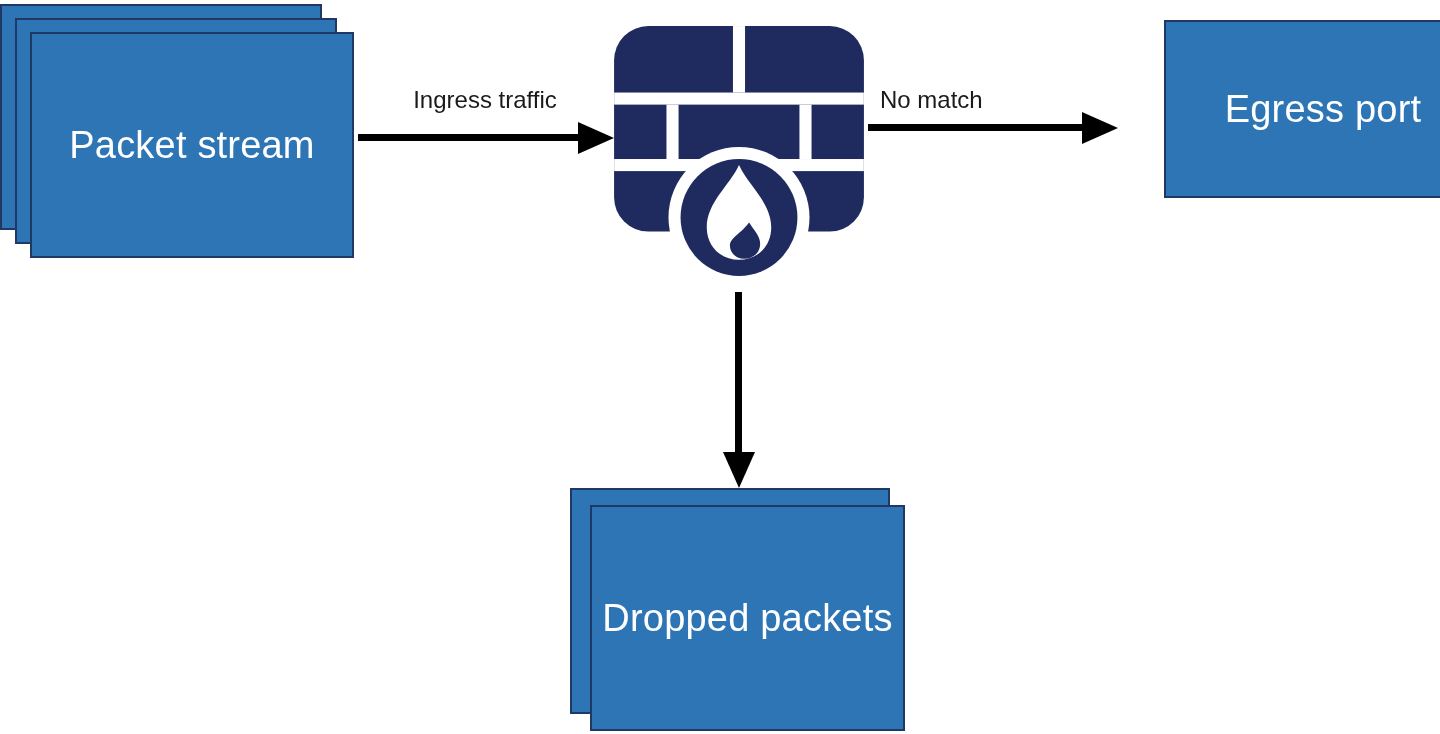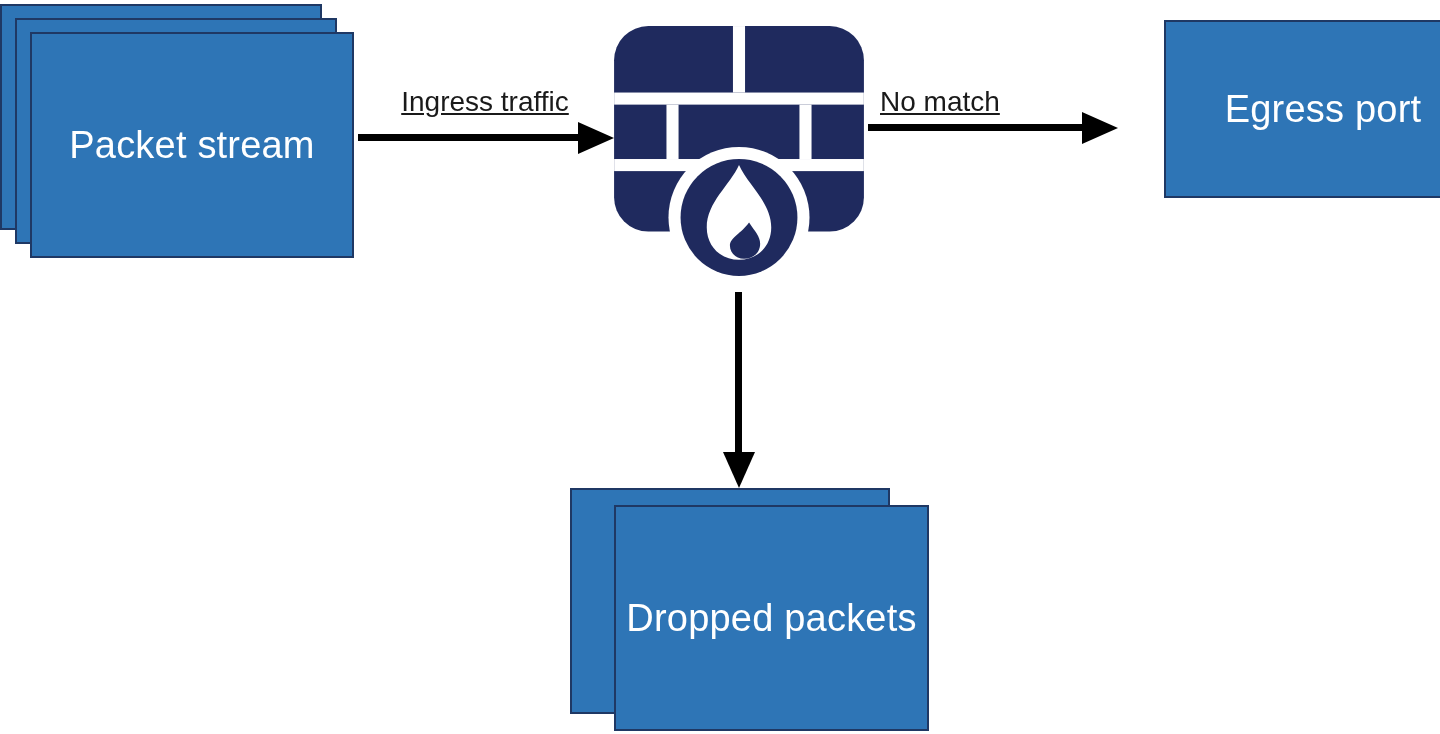--- a/index.html
+++ b/index.html
@@ -34,22 +34,21 @@
     display:flex;
     align-items:center;
     justify-content:center;
     color:var(--box-text);
     font-size:38px;
     letter-spacing:.2px;
   }
   .edge-label{
     position:absolute;
     color:var(--edge-label);
-    font-size:28px;
-    text-decoration:underline;
+    font-size:24px;
   }
   .shaft-h{
     position:absolute;
     height:7px;
     background:var(--arrow);
   }
   .shaft-v{
     position:absolute;
     width:7px;
     background:var(--arrow);
@@ -120,18 +119,18 @@
 
   <div class="card" style="left:1164px;top:20px;width:318px;height:178px;">
     <div class="card-label">Egress port</div>
   </div>
 
   <div class="shaft-v" style="left:735px;top:292px;height:162px;"></div>
   <div class="head-down" style="left:723px;top:452px;"></div>
 
   <div>
     <div class="card" style="left:570px;top:488px;width:320px;height:226px;"></div>
-    <div class="card" style="left:590px;top:505px;width:315px;height:226px;margin-left:24px;">
+    <div class="card" style="left:590px;top:505px;width:315px;height:226px;">
       <div class="card-label">Dropped packets</div>
     </div>
   </div>
 
 </div>
 
 </body></html>

